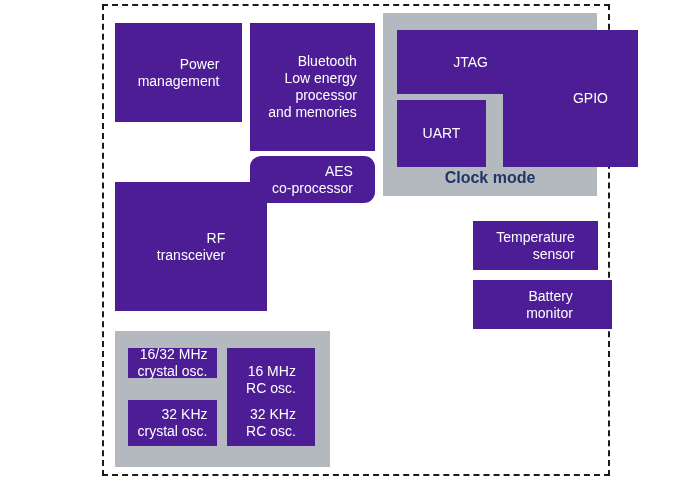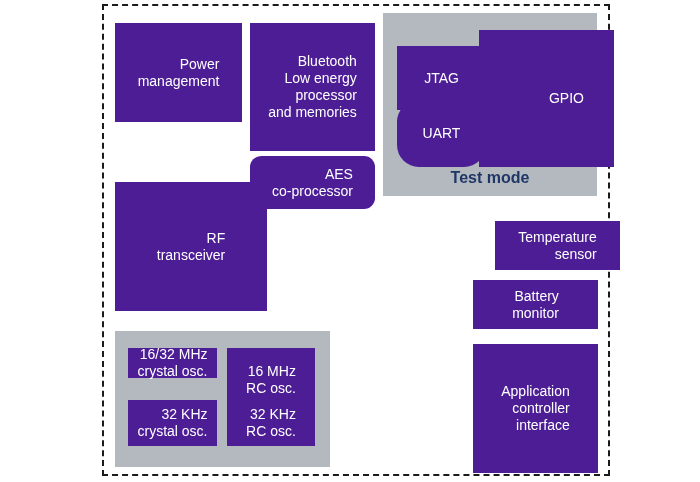--- a/index.html
+++ b/index.html
@@ -46,31 +46,31 @@
     right: 0;
     text-align: center;
     color: #1f3767;
     font-size: 16px;
     font-weight: bold;
     white-space: pre-line;
   }
   
   .b-power   { left: 115px; top: 15px;  width: 127px; height: 99px; }
   .b-blue    { left: 250px; top: 15px;  width: 125px; height: 128px; }
-  .b-aes     { left: 250px; top: 148px; width: 125px; height: 53px; border-radius: 11px;  }
+  .b-aes     { left: 250px; top: 148px; width: 125px; height: 47px; border-radius: 11px;  }
   .b-rf      { left: 115px; top: 174px; width: 152px; height: 129px; }
   
   .g-test    { left: 383px; top: 13px;  width: 214px; height: 183px; }
-  .b-jtag    { left: 14px;  top: 25px;   width: 89px;  height: 64px;  }
-  .b-uart    { left: 14px;  top: 79px;  width: 89px;  height: 67px; border-radius: 22px;  }
-  .b-gpio    { left: 96px; top: 9px;   width: 95px;  height: 137px; padding-left: 40px; }
+  .b-jtag    { left: 14px;  top: 9px;   width: 89px;  height: 64px; padding-left: 29px;  }
+  .b-uart    { left: 14px;  top: 79px;  width: 89px;  height: 67px;  }
+  .b-gpio    { left: 120px; top: 9px;   width: 95px;  height: 137px; padding-left: 40px; }
   .g-test .group-label { bottom: 9px; }
   
-  .b-temp    { left: 495px; top: 213px; width: 125px; height: 49px;  }
-  .b-batt    { left: 473px; top: 272px; width: 125px; height: 49px;  }
+  .b-temp    { left: 473px; top: 213px; width: 125px; height: 49px;  }
+  .b-batt    { left: 473px; top: 272px; width: 125px; height: 49px; padding-left: 14px;  }
   .b-app     { left: 473px; top: 336px; width: 125px; height: 129px; }
   
   .g-clock   { left: 115px; top: 331px; width: 215px; height: 136px; }
   .b-osc1    { left: 13px;  top: 9px;   width: 89px;  height: 30px;  }
   .b-osc2    { left: 112px; top: 9px;   width: 88px;  height: 64px;  }
   .b-osc3    { left: 13px;  top: 61px;  width: 89px;  height: 46px;  }
   .b-osc4    { left: 112px; top: 61px;  width: 88px;  height: 46px;  }
   .g-clock .group-label { bottom: 7px; }
 </style>
 </head>
@@ -91,32 +91,29 @@
   <div class="blk b-aes">AES
 co-processor</div>
 
   <div class="blk b-rf">RF
 transceiver</div>
 
   <div class="group g-test">
     <div class="blk b-jtag">JTAG</div>
     <div class="blk b-uart">UART</div>
     <div class="blk b-gpio">GPIO</div>
-    <div class="group-label">Test mode</div>
+    <div class="group-label">Clock mode</div>
   </div>
 
   <div class="blk b-temp">Temperature
 sensor</div>
 
   <div class="blk b-batt">Battery
 monitor</div>
 
-  <div class="blk b-app">Application
-controller
-interface</div>
 
   <div class="group g-clock">
     <div class="blk b-osc1">16/32 MHz
 crystal osc.</div>
     <div class="blk b-osc2">16 MHz
 RC osc.</div>
     <div class="blk b-osc3">32 KHz
 crystal osc.</div>
     <div class="blk b-osc4">32 KHz
 RC osc.</div>

